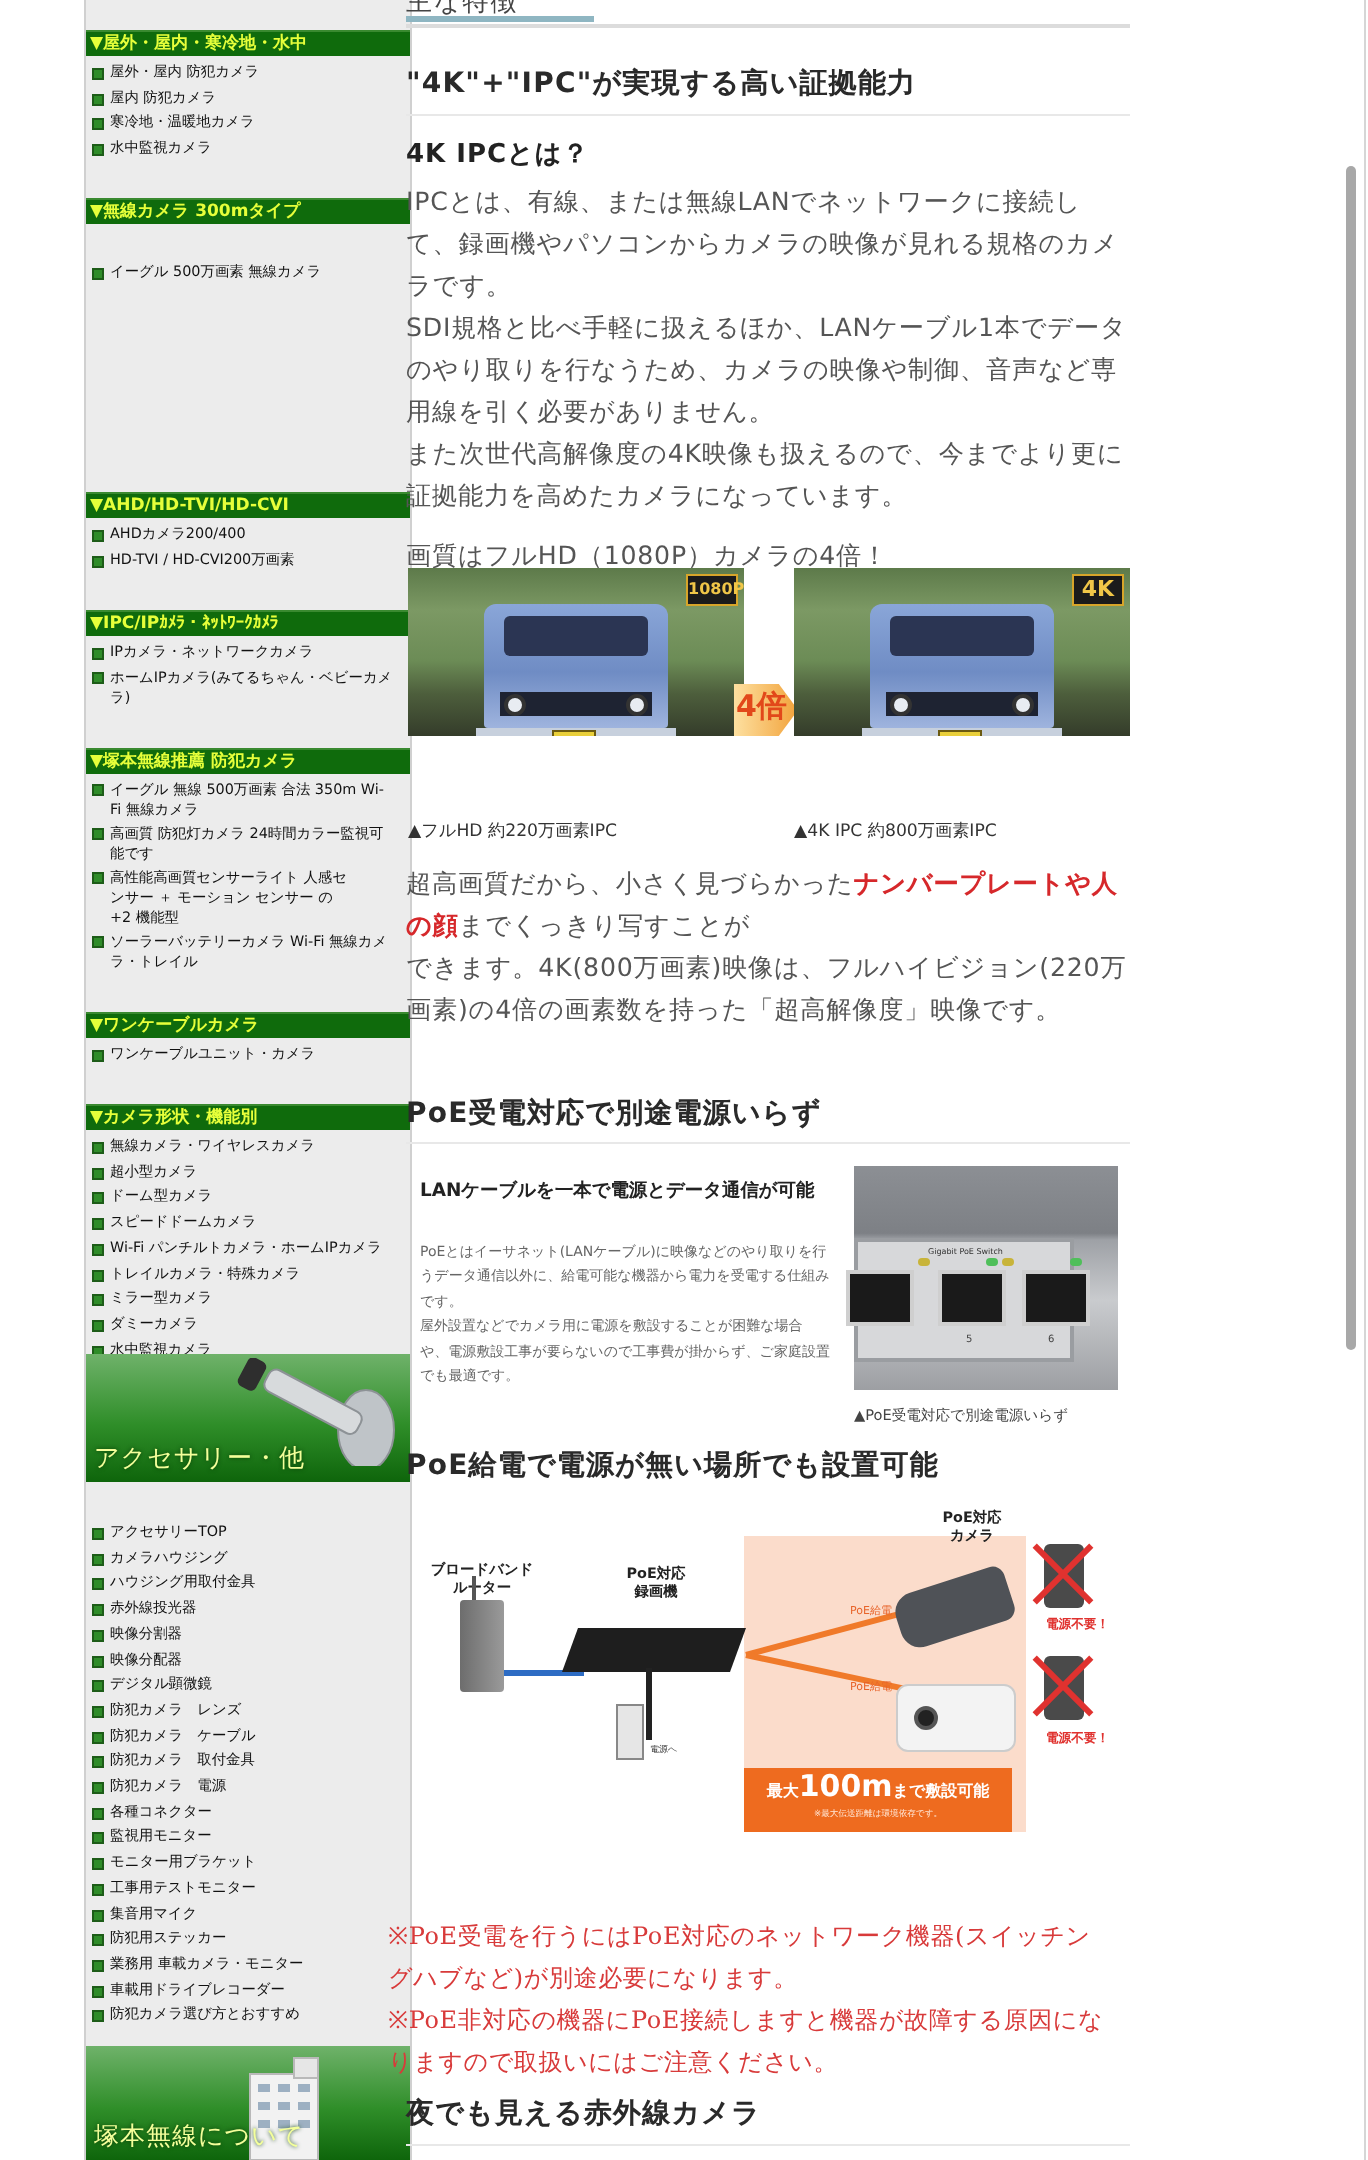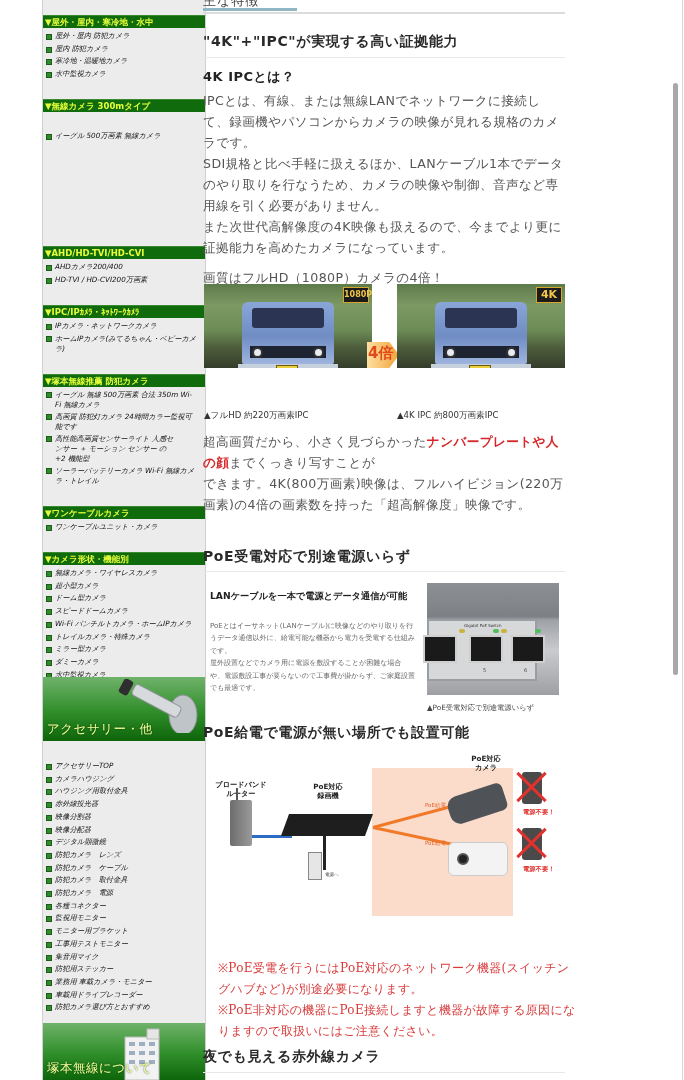--- a/index.html
+++ b/index.html
@@ -13,21 +13,21 @@
   }
   .sb-section { position: absolute; left: 0; width: 162px; }
   .sb-head {
     height: 13px; background: #0f6b0c; color: #e6ff3a;
     font-size: 8.5px; font-weight: bold; line-height: 13px; padding-left: 2px;
     white-space: nowrap; overflow: hidden; border-top: 1px solid #3a8a30;
   }
   .sb-list { list-style: none; padding-left: 3px; }
   .sb-item {
     position: relative; font-size: 7.2px; line-height: 12.7px; color: #111;
-    padding-left: 9px; white-space: nowrap; cursor: pointer; font-style: italic;
+    padding-left: 9px; white-space: nowrap; cursor: pointer;
   }
   .sb-item.wrap { white-space: normal; line-height: 10px; padding-top: 1px; padding-bottom: 1px; }
   .sb-bullet {
     position: absolute; left: 0; top: 4px; width: 6px; height: 6px;
     background: #2f8c29; border: 1px solid #1d5c18;
   }
   .sb-item.wrap .sb-bullet { top: 3px; }
 
   .sb-banner {
     position: absolute; left: 0; width: 162px; overflow: hidden;
@@ -117,21 +117,21 @@
   .red-x { position: absolute; left: 310px; width: 34px; height: 34px; }
   .red-x::before, .red-x::after { content: ""; position: absolute; left: 15px; top: -3px; width: 3px; height: 40px; background: #e0322f; }
   .red-x::before { transform: rotate(45deg); } .red-x::after { transform: rotate(-45deg); }
   .no-power { position: absolute; left: 318px; font-size: 6.3px; font-weight: bold; color: #e0322f; white-space: nowrap; }
   .range-banner { position: absolute; left: 167px; top: 130px; width: 134px; height: 32px; background: #ee6b1f; text-align: center; }
   .range-main { font-size: 8px; font-weight: bold; color: #fff; line-height: 18px; }
   .range-main b { font-size: 15px; }
   .range-sub { font-size: 4.3px; color: #ffe8d8; line-height: 6px; }
 
   
-  .note { position: absolute; left: 218px; width: 362px; font-family: "DejaVu Serif", "Liberation Serif", serif; font-size: 12px; line-height: 21px; color: #d83a3a; letter-spacing: 0.3px; }
+  .note { position: absolute; left: 194px; width: 362px; font-family: "DejaVu Serif", "Liberation Serif", serif; font-size: 12px; line-height: 21px; color: #d83a3a; letter-spacing: 0.3px; }
 
   
   .scroll-track { position: absolute; left: 682px; top: 0; width: 1px; height: 1080px; background: #d6d6d6; }
   .scroll-thumb { position: absolute; left: 673px; top: 83px; width: 5px; height: 592px; background: #a8a8a8; border-radius: 3px; }
 </style>
 </head>
 <body>
 
 <nav class="sidebar">
 
@@ -353,20 +353,24 @@
   </div>
 
   <div class="adapter" style="top:18px"></div>
   <div class="red-x" style="top:16px"></div>
   <div class="no-power" style="top:54px">電源不要！</div>
 
   <div class="adapter" style="top:74px"></div>
   <div class="red-x" style="top:72px"></div>
   <div class="no-power" style="top:111px">電源不要！</div>
 
+  <div class="range-banner">
+    <div class="range-main"><span>最大</span><b>100m</b><span>まで敷設可能</span></div>
+    <div class="range-sub">※最大伝送距離は環境依存です。</div>
+  </div>
 </div>
 
 <p class="note" style="top:958px">※PoE受電を行うにはPoE対応のネットワーク機器(スイッチングハブなど)が別途必要になります。</p>
 <p class="note" style="top:1000px">※PoE非対応の機器にPoE接続しますと機器が故障する原因になりますので取扱いにはご注意ください。</p>
 
 <h2 class="h2" style="top:1048px">夜でも見える赤外線カメラ</h2>
 <div class="h2-rule" style="top:1072px"></div>
 
 <div class="scroll-track"></div>
 <div class="scroll-thumb"></div>

